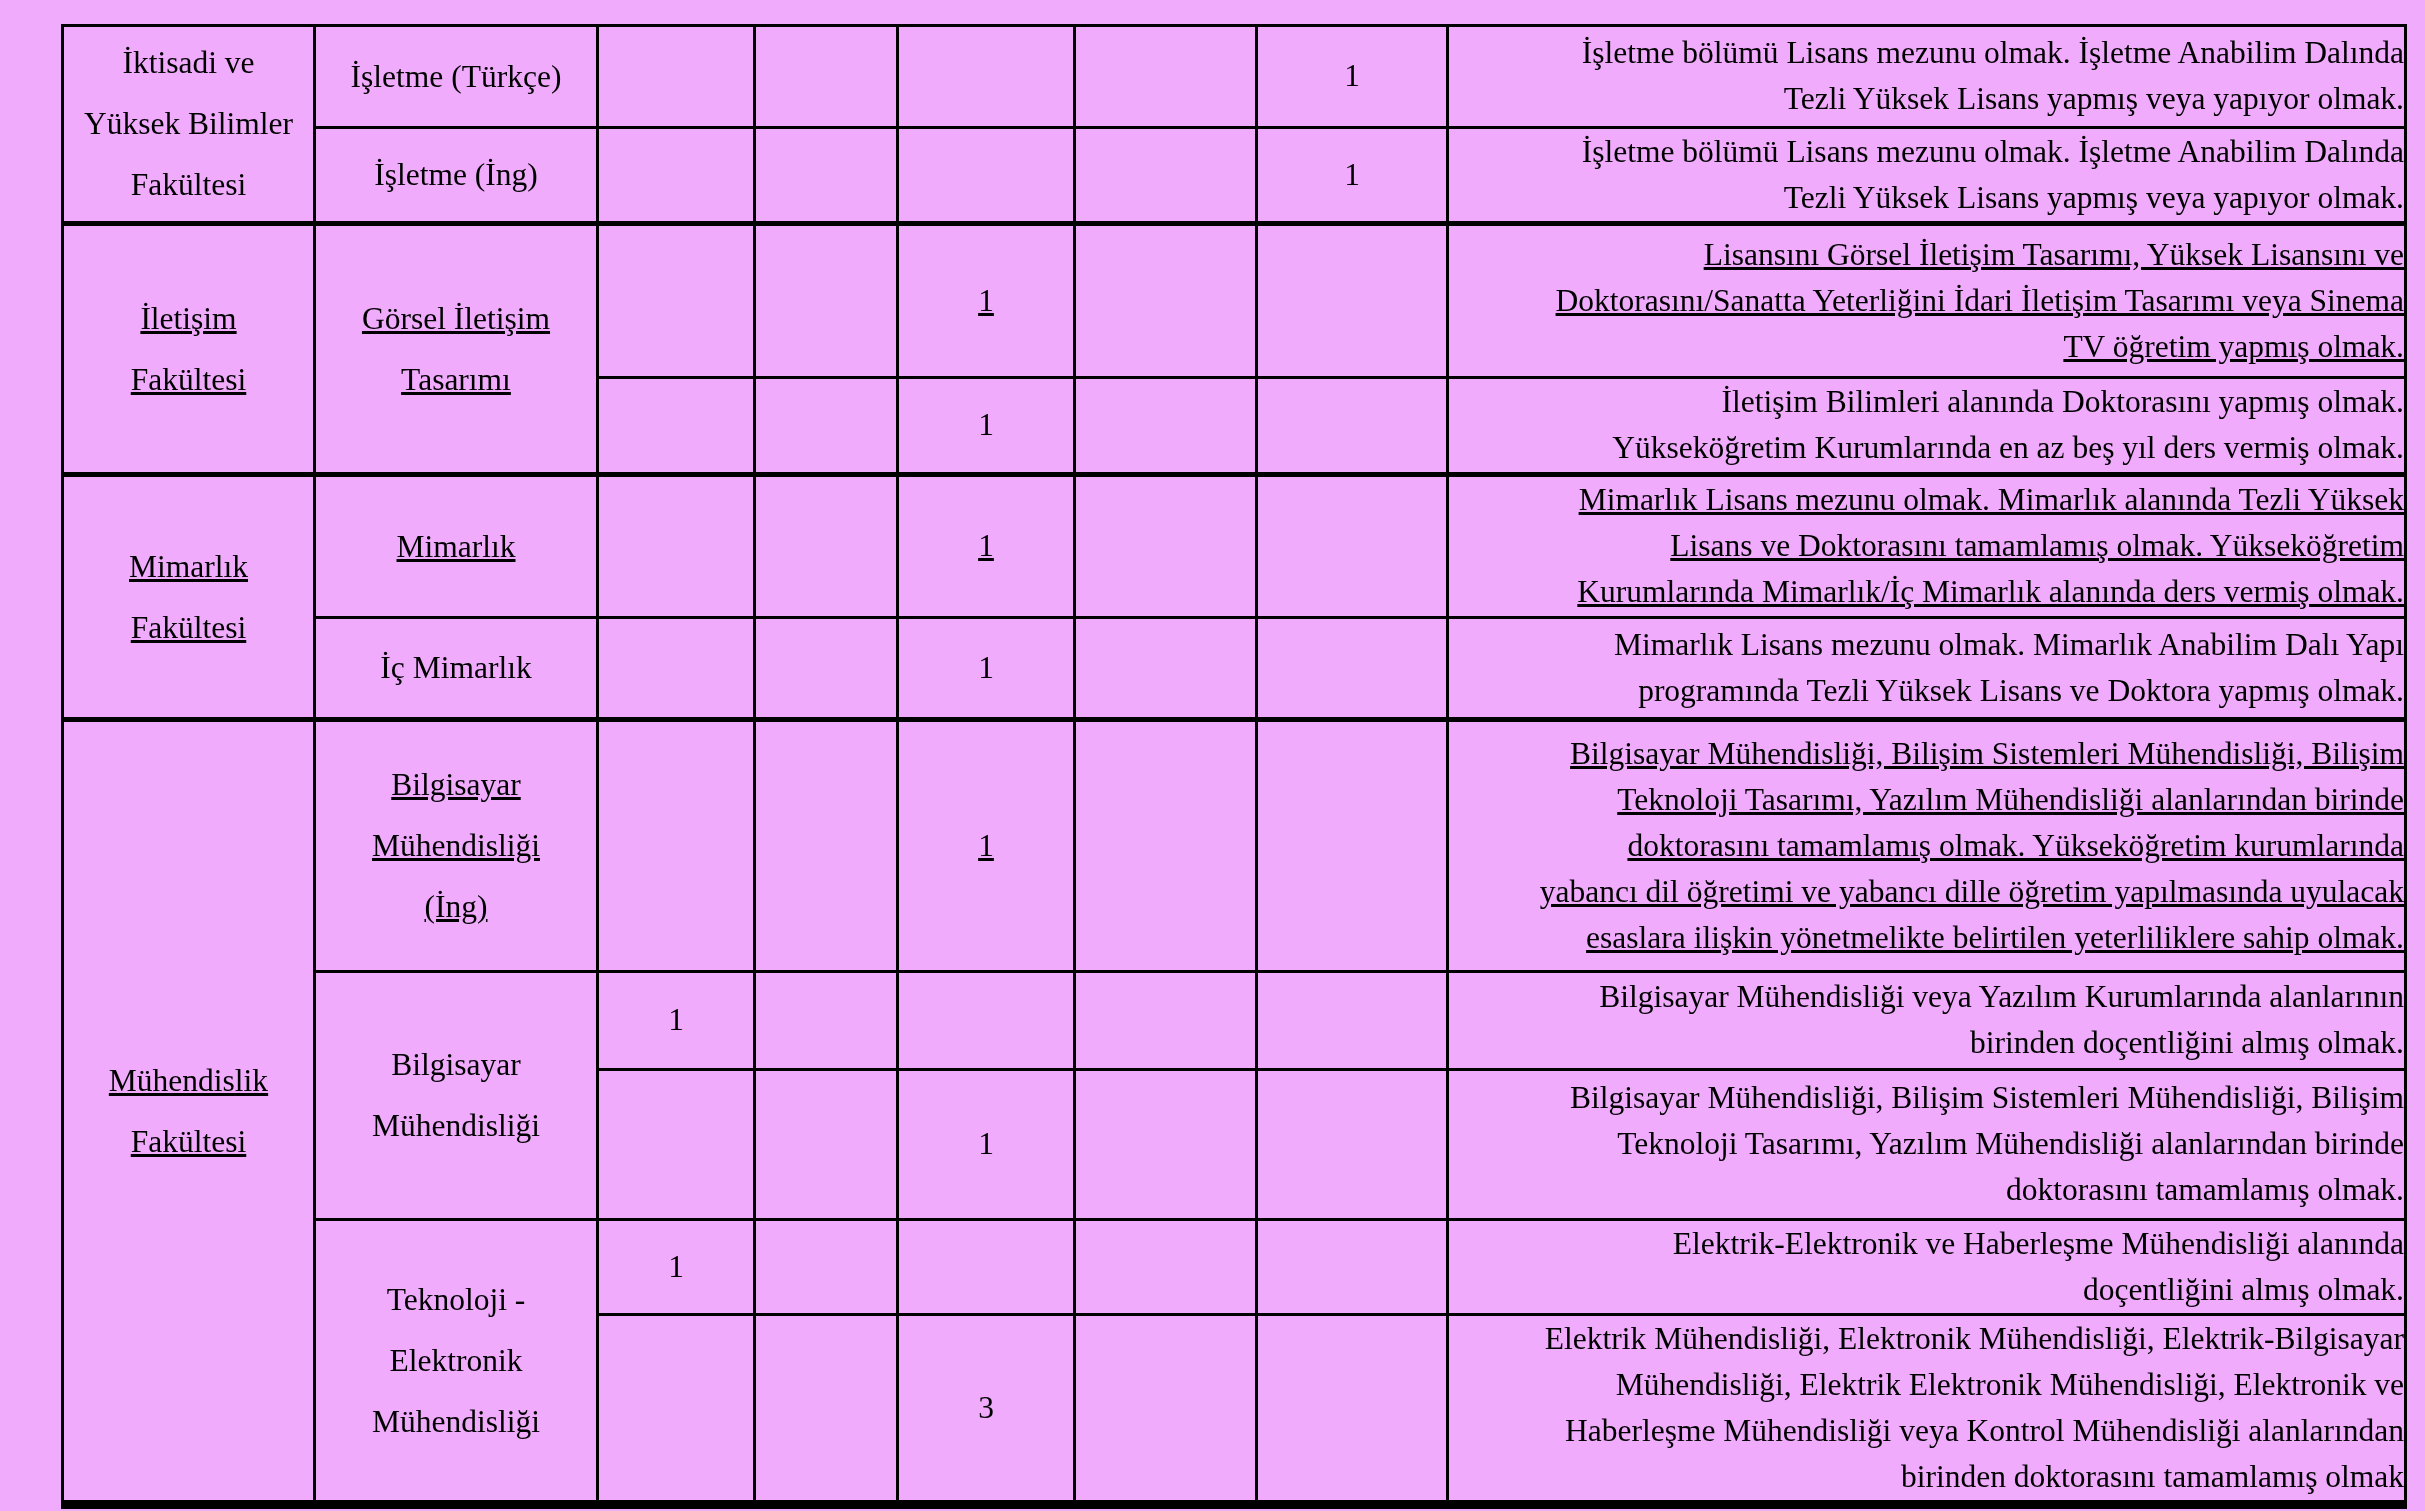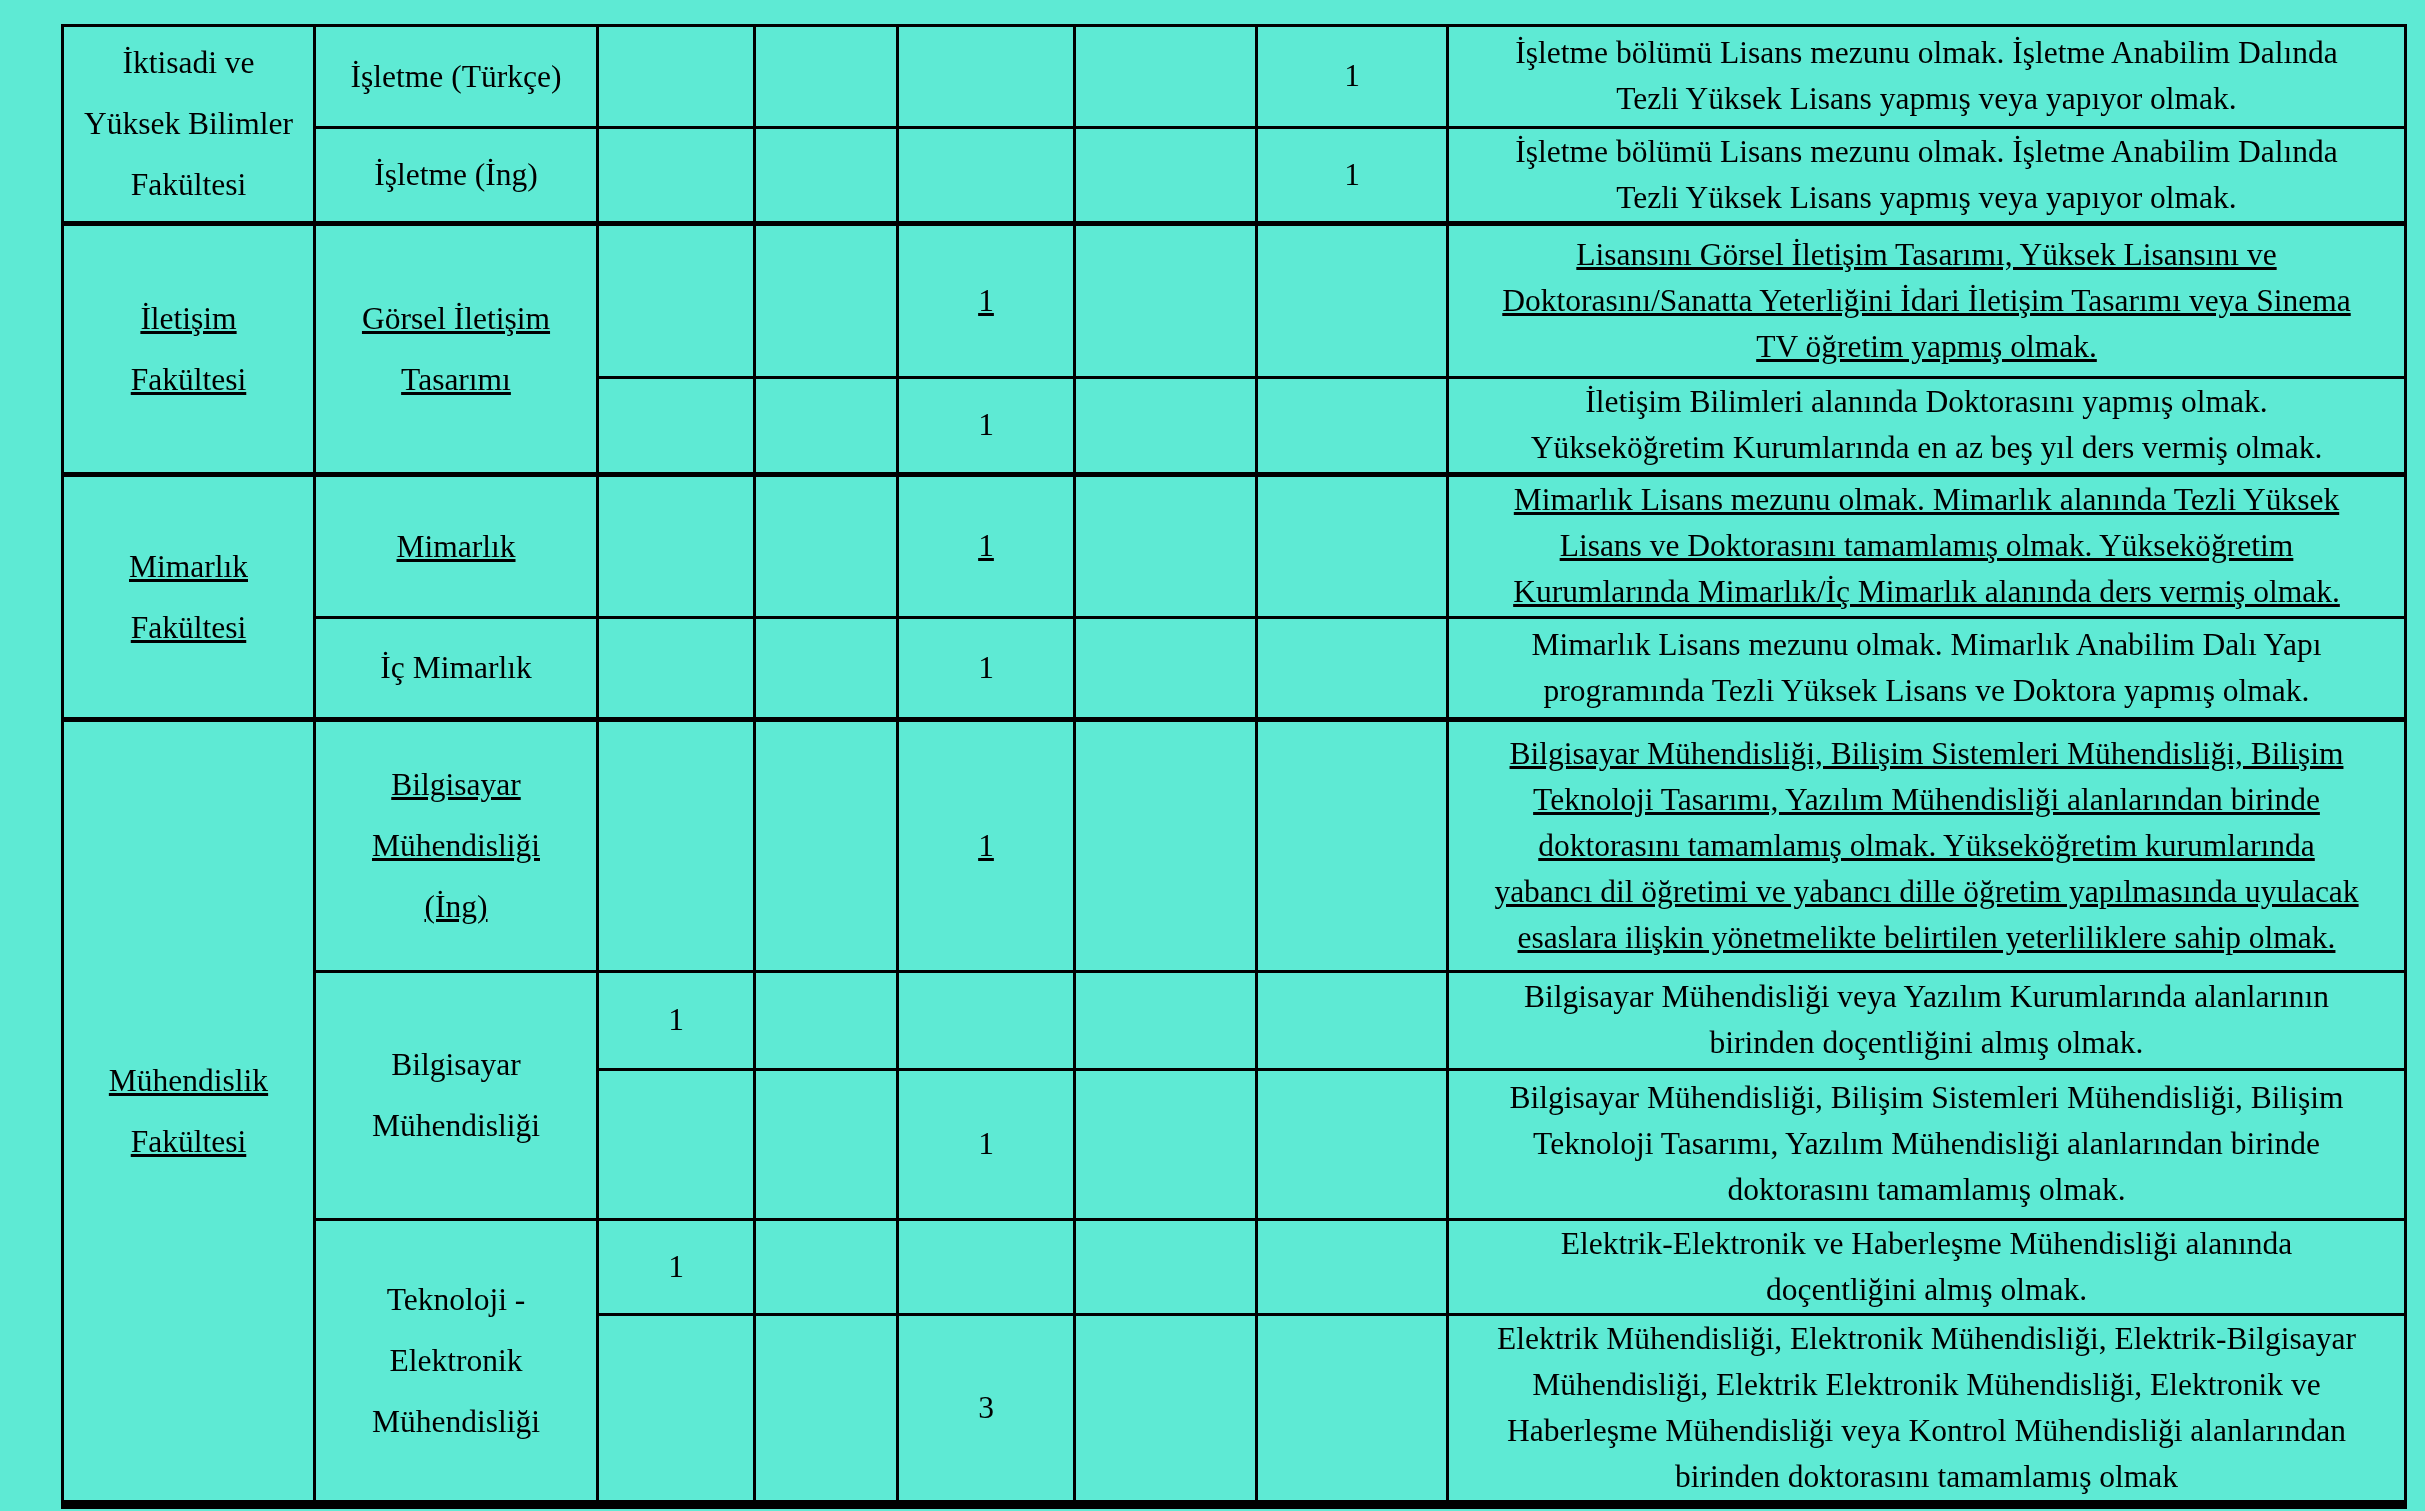--- a/index.html
+++ b/index.html
@@ -9,21 +9,21 @@
     width: 2426px;
     height: 1512px;
     overflow: hidden;
     font-family: "Liberation Serif", "DejaVu Serif", serif;
     color: #000000;
   }
   .page {
     position: relative;
     width: 2426px;
     height: 1512px;
-    background: #5eead4;
+    background: #f0abfc;
   }
   table.vacancy {
     position: absolute;
     left: 61px;
     top: 23.6px;
     width: 2344px;
     border-collapse: collapse;
     table-layout: fixed;
     border: 3.1px solid #000;
     border-top-width: 3.9px;
@@ -39,21 +39,21 @@
   tr.fac-start td { border-top-width: 5.5px; text-decoration: underline; }
   td.faculty-cell, td.department-cell {
     text-align: center;
     line-height: 61px;
   }
   td.count-cell {
     text-align: center;
     line-height: 1;
   }
   td.requirement-cell {
-    text-align: center;
+    text-align: right;
     padding: 4.7px 6.3px 4.7px 23.6px;
     line-height: 46px;
   }
   td.requirement-cell .req-line {
     white-space: nowrap;
   }
 </style>
 </head>
 <body>
 

